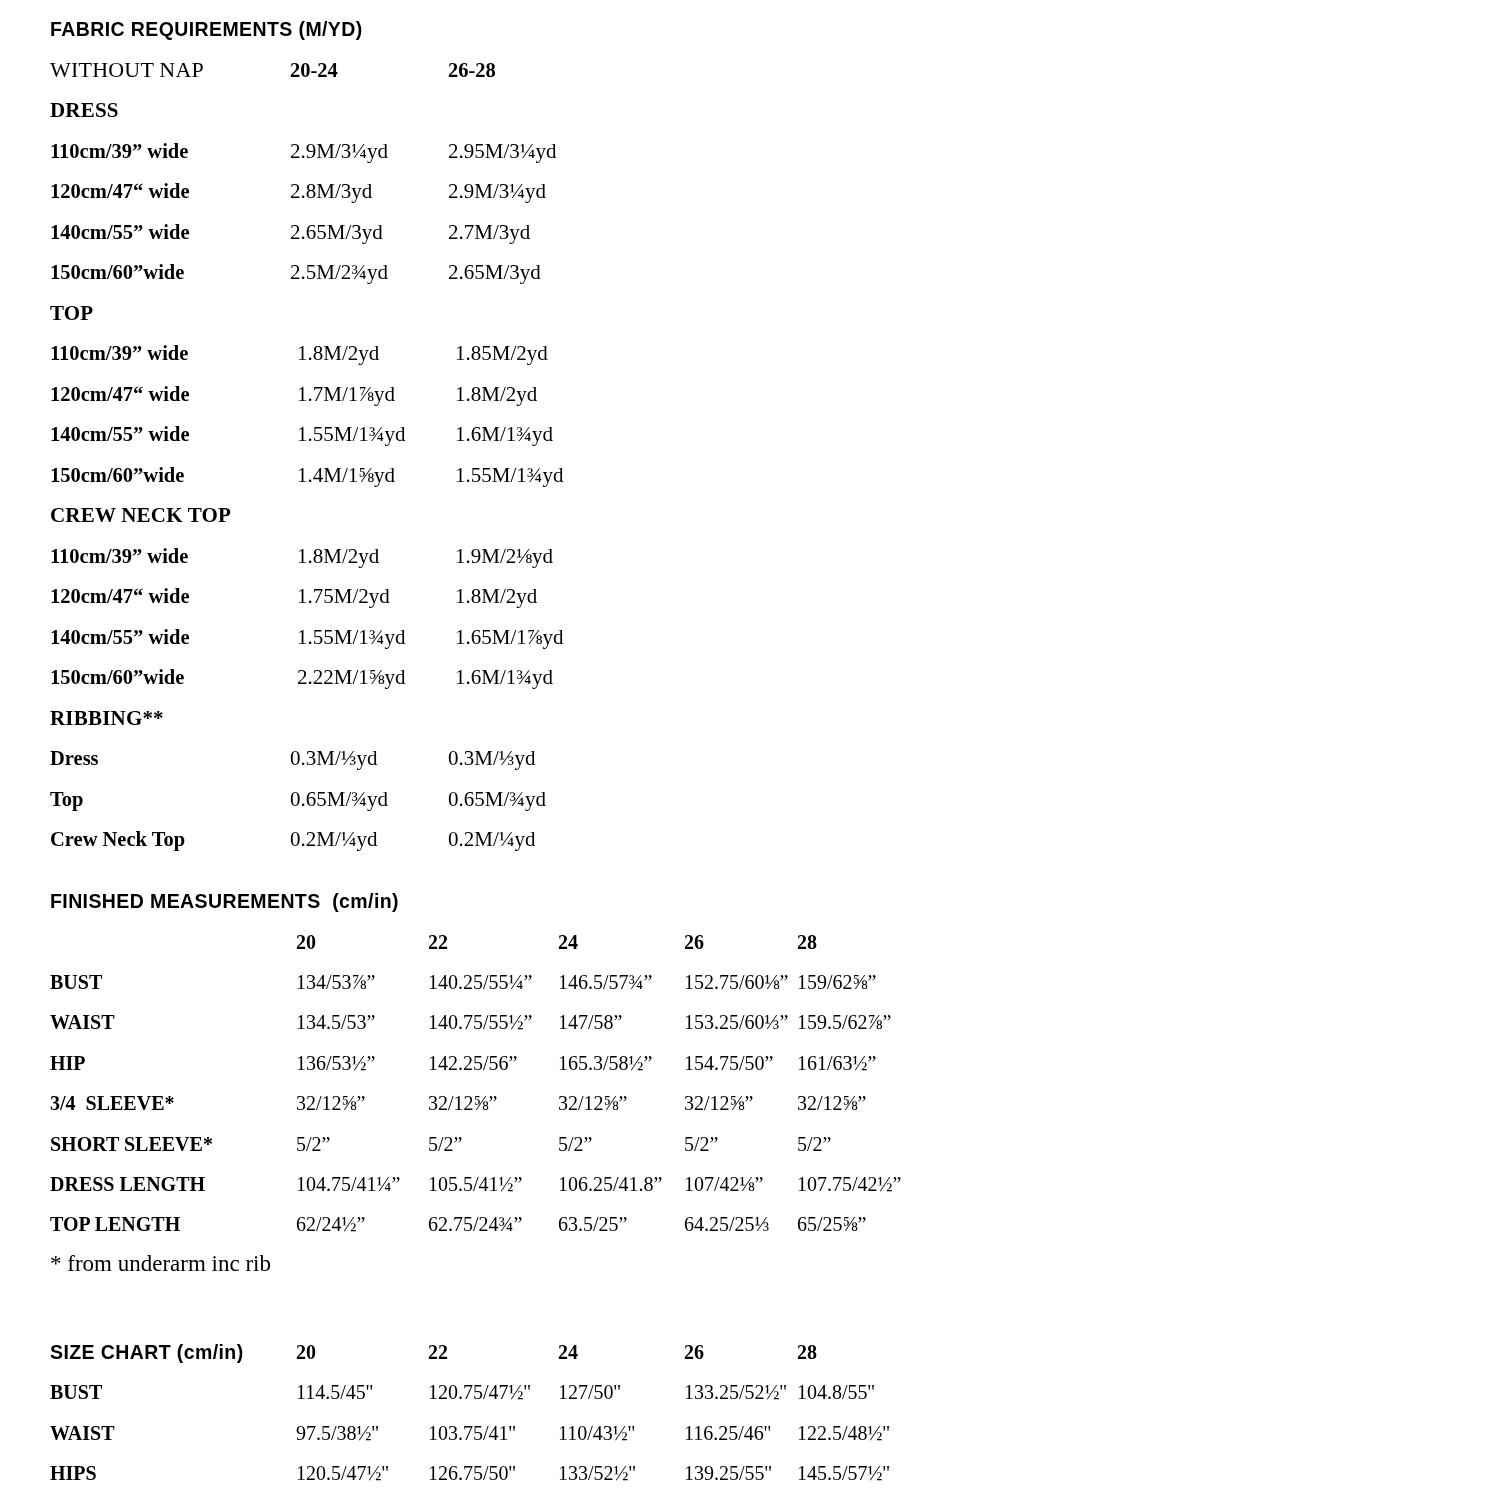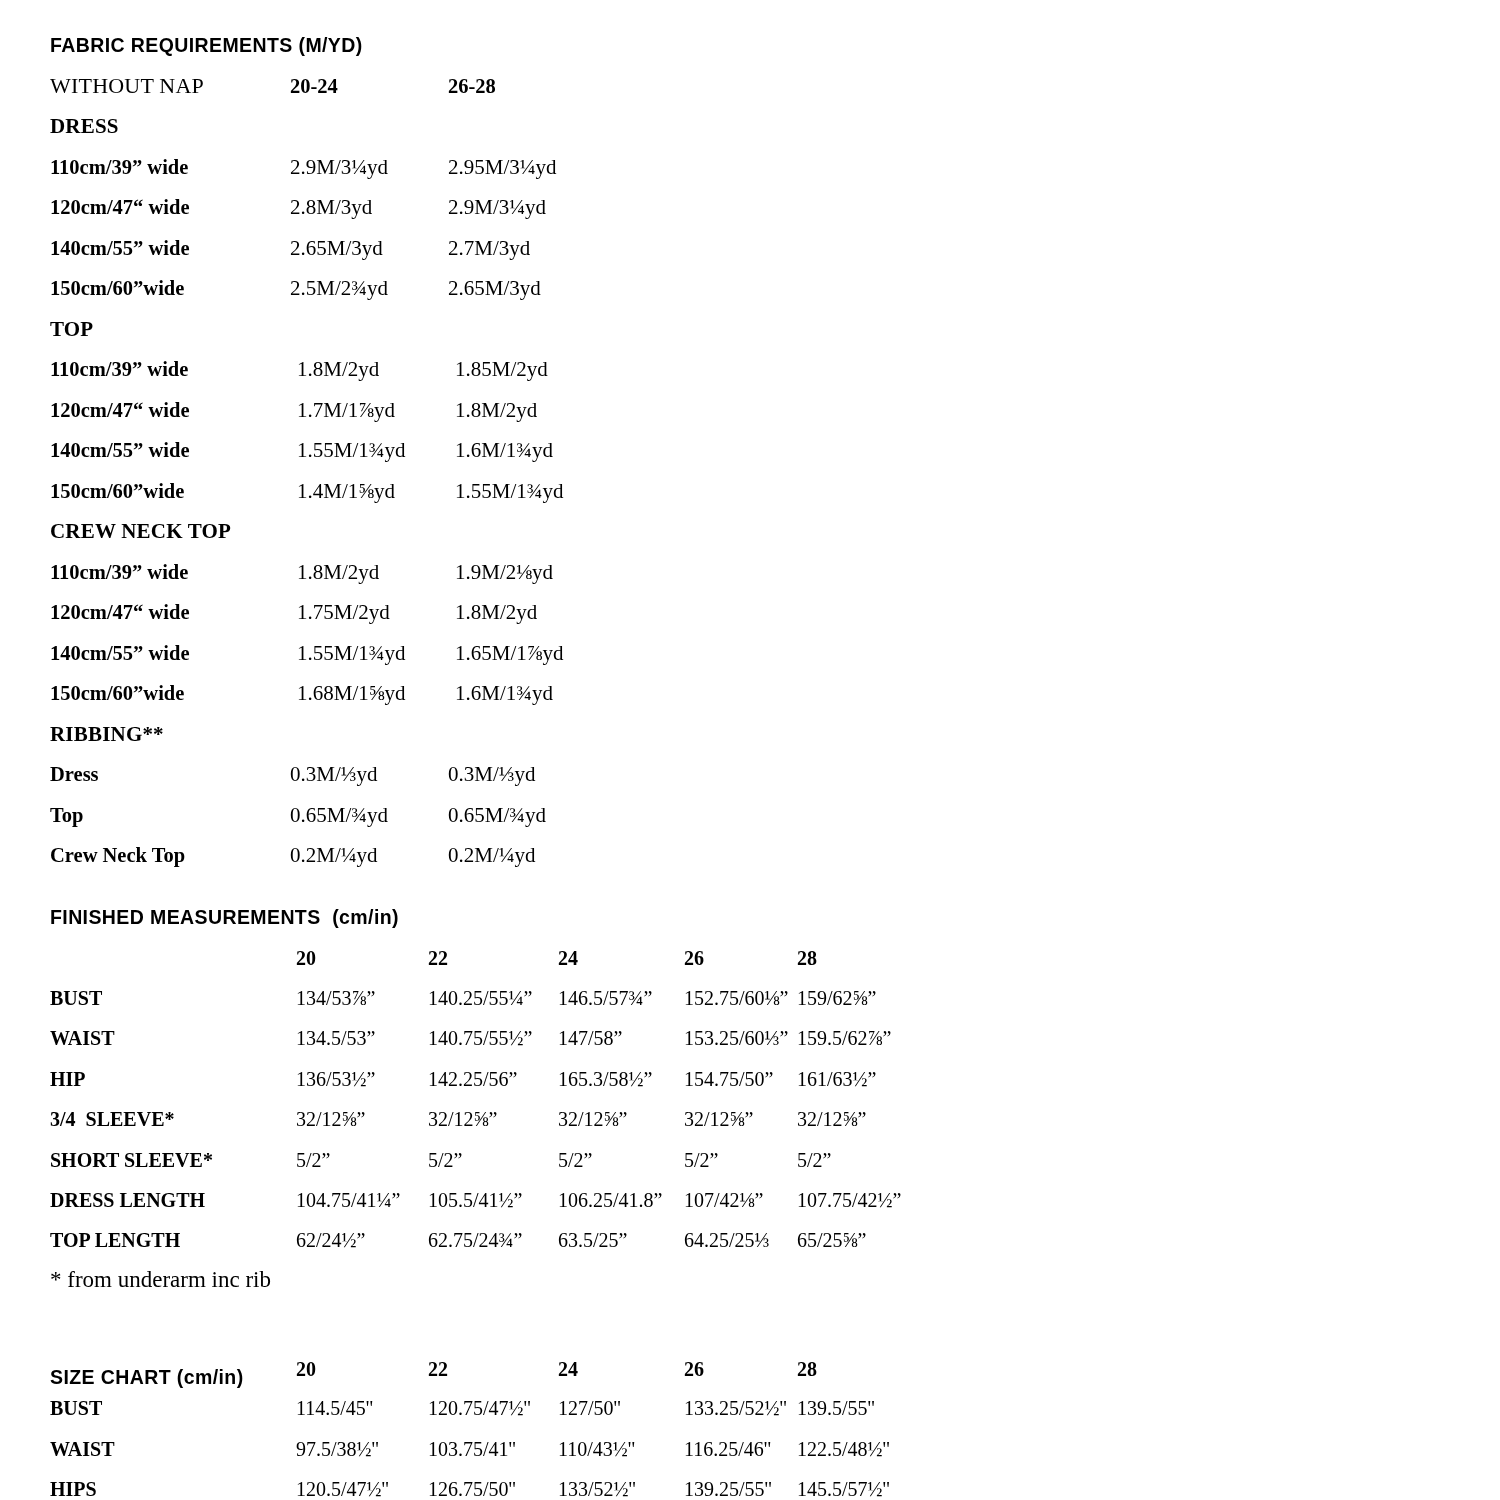--- a/index.html
+++ b/index.html
@@ -12,21 +12,20 @@
   }
   .doc { padding:16px 0 0 50px; }
 
   .sans-heading {
     font-family:"Liberation Sans", sans-serif;
     font-weight:800;
     font-size:19.5px;
     letter-spacing:.4px;
     line-height:26px;
     white-space:pre-wrap;
-    margin-top:16px;
   }
   .fabric-title { margin-bottom:8px; }
 
   
   .frow {
     display:grid;
     grid-template-columns:240px 158px auto;
     height:40.5px;
     align-items:center;
   }
@@ -137,21 +136,21 @@
       <div class="f-val">1.75M/2yd</div>
       <div class="f-val">1.8M/2yd</div>
     </div>
     <div class="frow indent">
       <div class="f-label">140cm/55” wide</div>
       <div class="f-val">1.55M/1¾yd</div>
       <div class="f-val">1.65M/1⅞yd</div>
     </div>
     <div class="frow indent">
       <div class="f-label">150cm/60”wide</div>
-      <div class="f-val">1.68M/1⅝yd</div>
+      <div class="f-val">2.22M/1⅝yd</div>
       <div class="f-val">1.6M/1¾yd</div>
     </div>
 
     <div class="frow">
       <div class="f-section">RIBBING**</div>
         <div></div>
         <div></div>
     </div>
     <div class="frow">
       <div class="f-label">Dress</div>
@@ -251,21 +250,21 @@
       <div class="m-sizehdr">26</div>
       <div class="m-sizehdr">28</div>
     </div>
 
     <div class="mrow">
       <div class="m-label">BUST</div>
       <div class="m-val">114.5/45''</div>
       <div class="m-val">120.75/47½''</div>
       <div class="m-val">127/50''</div>
       <div class="m-val">133.25/52½''</div>
-      <div class="m-val">139.5/55''</div>
+      <div class="m-val">104.8/55''</div>
     </div>
     <div class="mrow">
       <div class="m-label">WAIST</div>
       <div class="m-val">97.5/38½''</div>
       <div class="m-val">103.75/41''</div>
       <div class="m-val">110/43½''</div>
       <div class="m-val">116.25/46''</div>
       <div class="m-val">122.5/48½''</div>
     </div>
     <div class="mrow">

